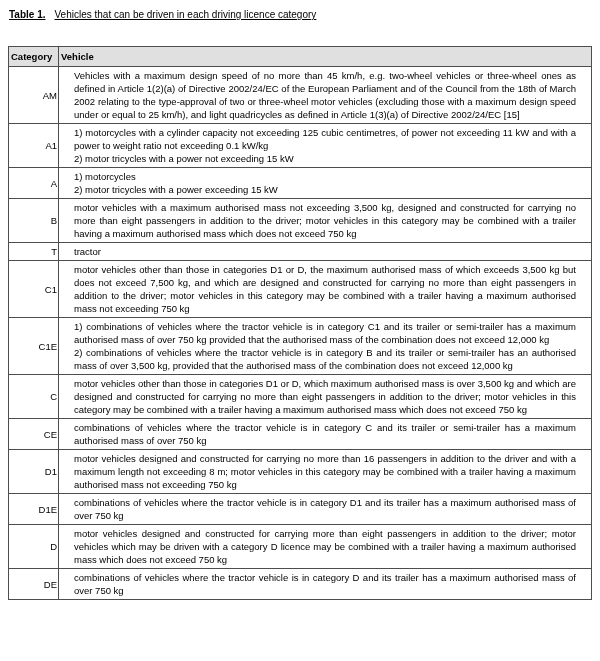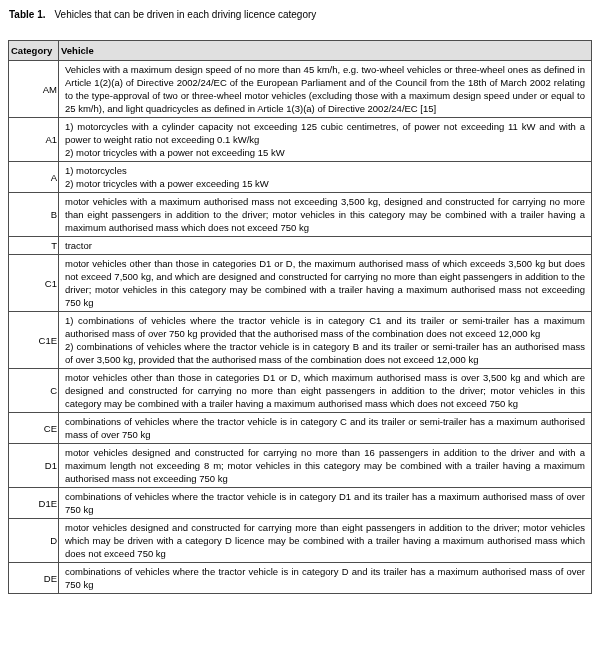--- a/index.html
+++ b/index.html
@@ -10,22 +10,23 @@
   }
   body {
     font-family: "Liberation Sans", sans-serif;
     color: #000000;
     padding: 6px 8px 3px 8px;
     box-sizing: border-box;
   }
   .caption {
     font-size: 10px;
     line-height: 13px;
-    margin: 2px 0 19px 1px;
+    margin: 2px 0 25px 1px;
     white-space: nowrap;
+    text-decoration: underline;
   }
   .caption .caption-label {
     font-weight: bold;
     margin-right: 9px;
   }
   table.licence-table {
     width: 584px;
     border-collapse: collapse;
     table-layout: fixed;
   }
@@ -43,21 +44,21 @@
     text-align: left;
     padding: 3px 2px;
     margin-left: 12px;
   }
   td.category-cell {
     text-align: right;
     padding: 2px 1px;
   }
   td.vehicle-cell {
     text-align: justify;
-    padding: 2px 6px;
+    padding: 2px 15px;
     white-space: pre-line;
   }
 </style>
 </head>
 <body>
 
 <div class="caption">
   <span class="caption-label">Table 1.</span><span>Vehicles that can be driven in each driving licence category</span>
 </div>
 

